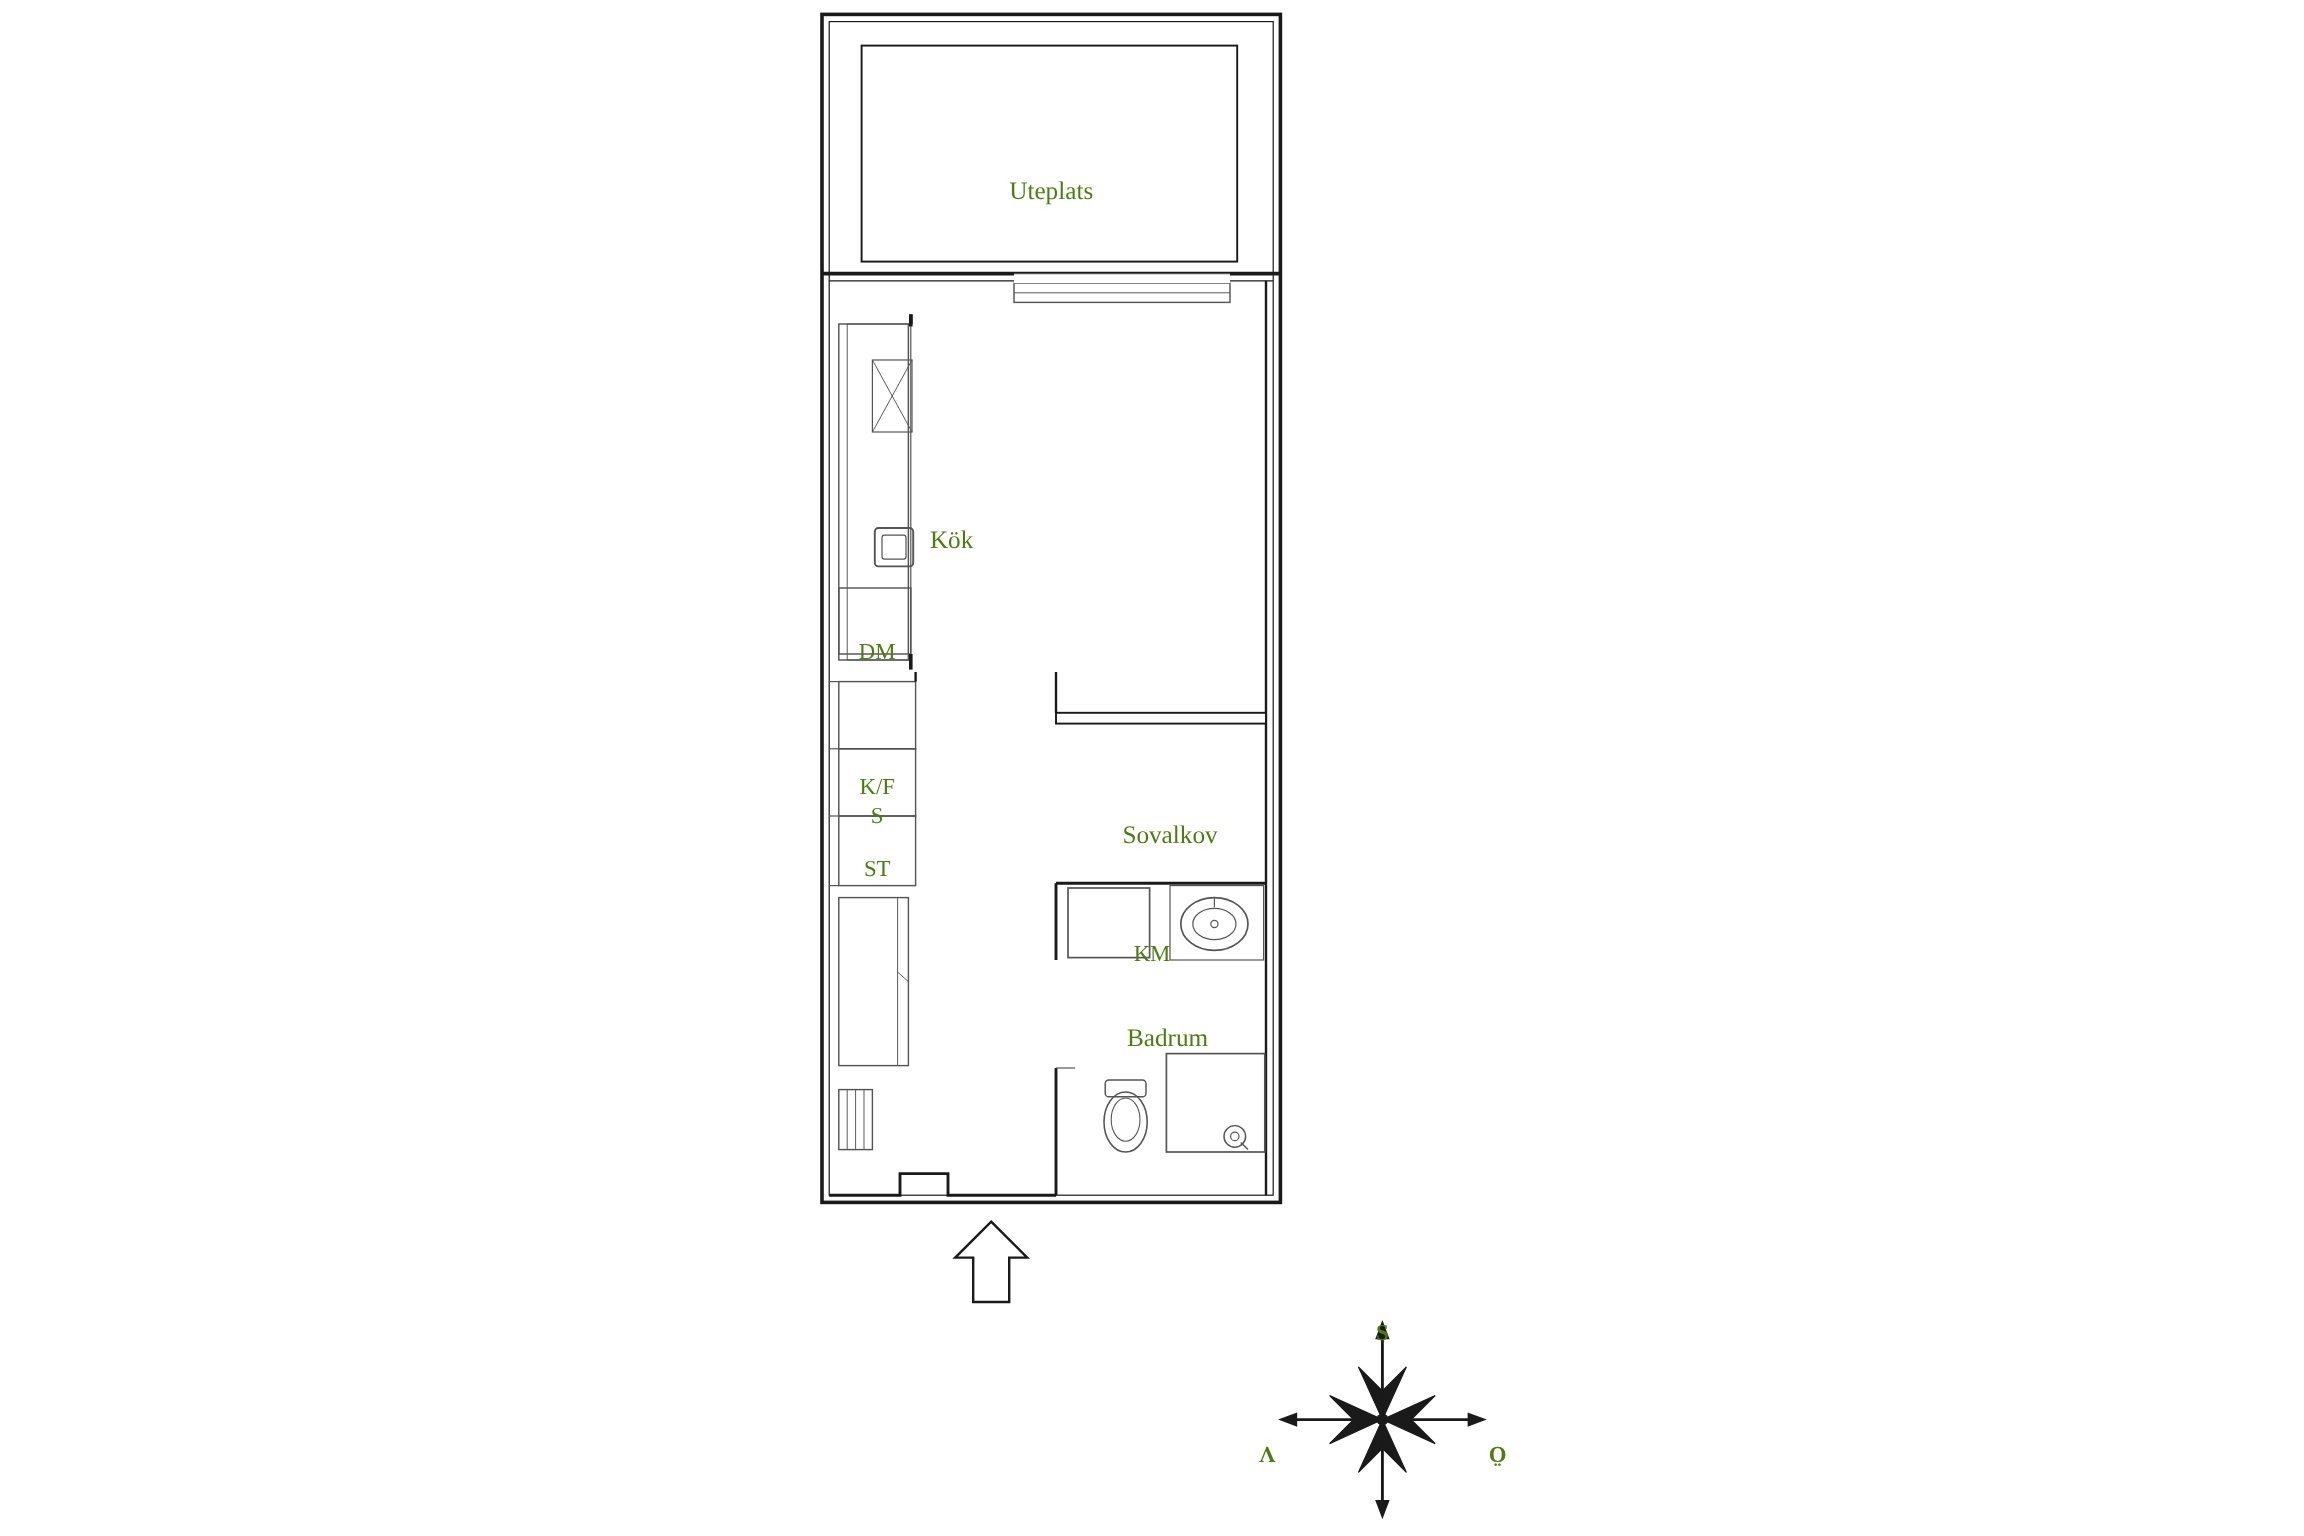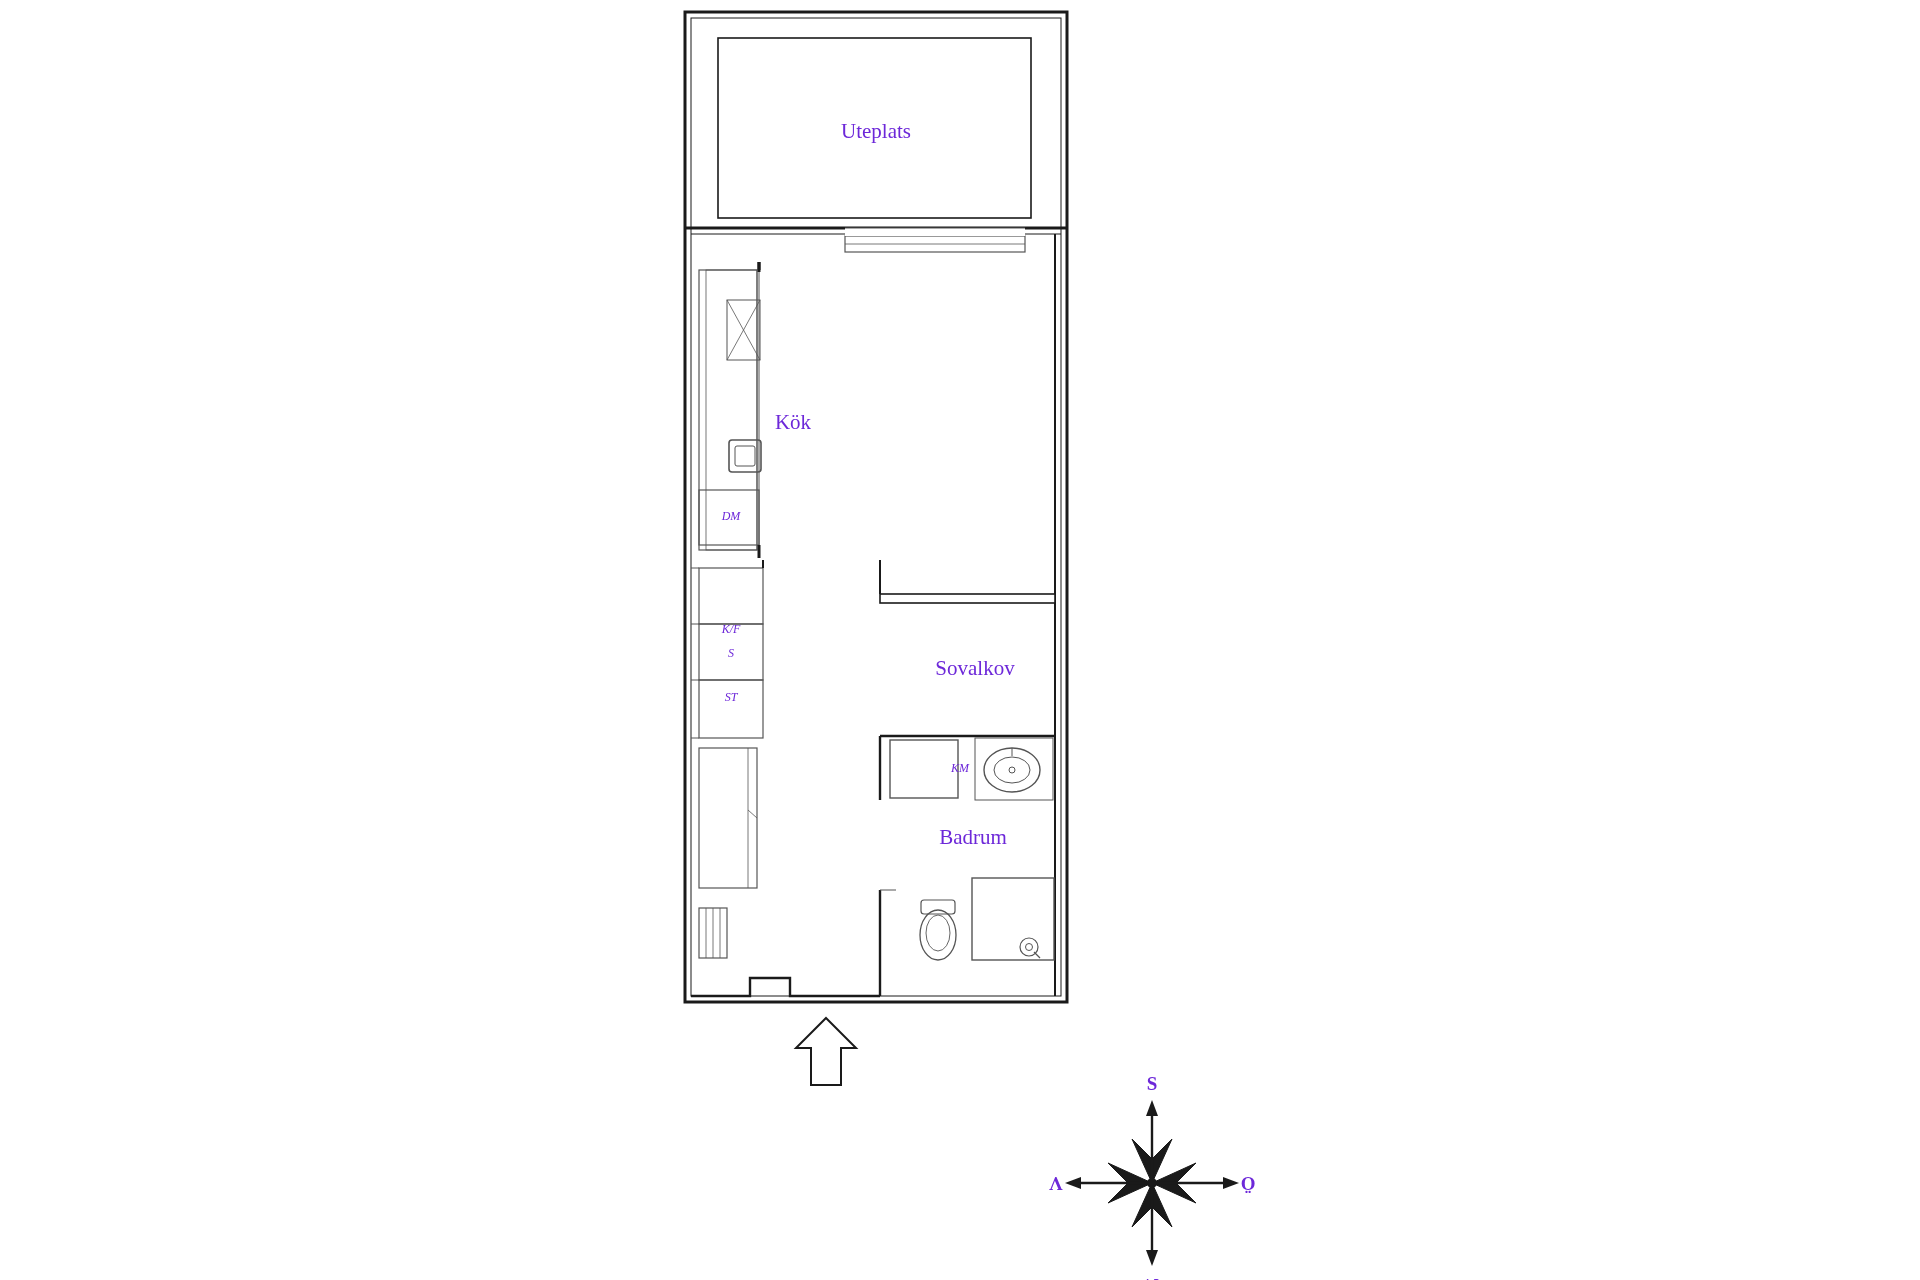--- a/index.html
+++ b/index.html
@@ -17,31 +17,31 @@
   }
   #floorplan-root {
     position: absolute;
     left: 0; top: 0;
     width: 1920px;
     height: 1280px;
   }
   .label {
     position: absolute;
     font-family: "Liberation Serif", serif;
-    color: #6d28d9;
+    color: #4d7c0f;
     white-space: nowrap;
     transform: translate(-50%, -50%);
     text-align: center;
+    margin-top: 28px;
   }
   .label.room {
     font-size: 21px;
   }
   .label.appliance {
-    font-size: 12px;
-    font-style: italic;
+    font-size: 19px;
   }
   .label.compass {
     font-family: "Liberation Serif", serif;
     font-size: 19px;
     font-weight: bold;
   }
   .label.compass-flip {
     transform: translate(-50%, -50%) rotate(180deg);
   }
   svg {

